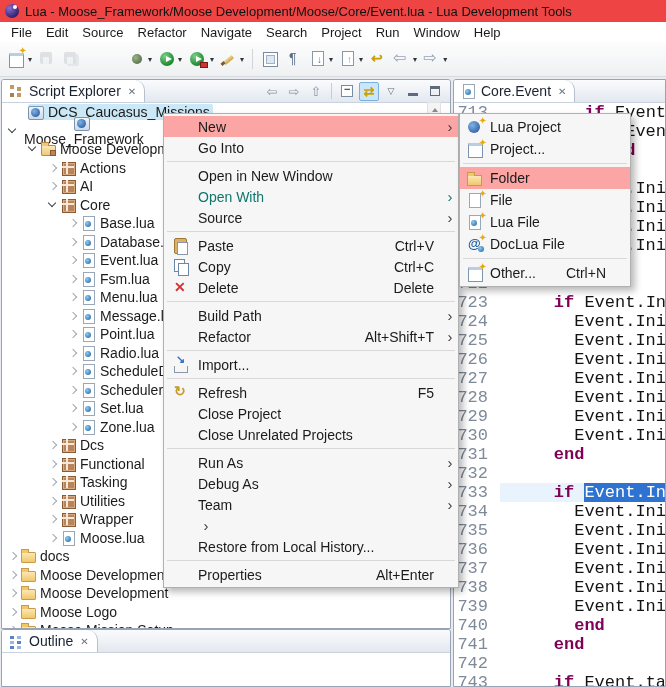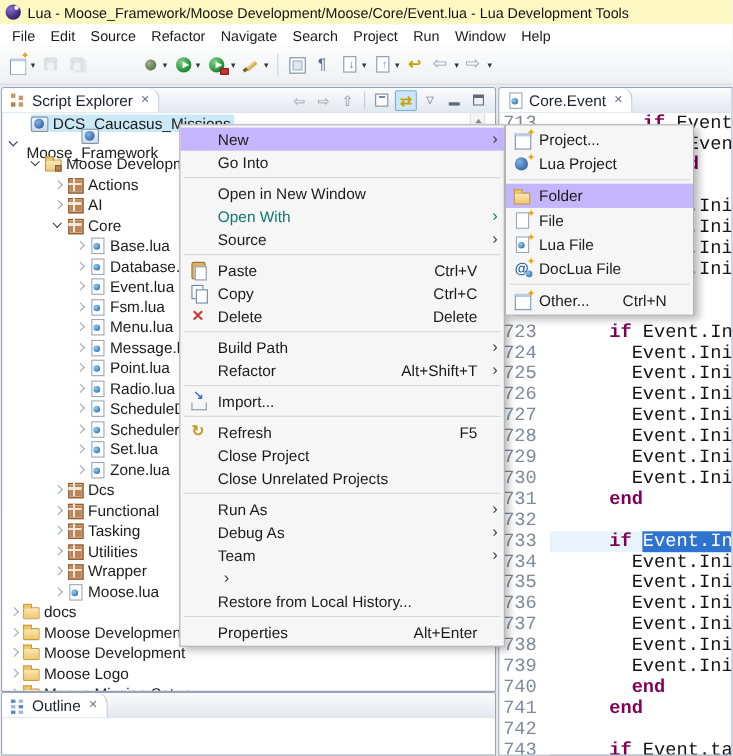--- a/index.html
+++ b/index.html
@@ -1,20 +1,20 @@
 <!DOCTYPE html>
 <html><head>
 <meta charset="utf-8">
 <style>
   * { margin:0; padding:0; box-sizing:border-box; }
   html,body { width:666px; height:687px; }
   body { position:relative; overflow:hidden; background:#e8ebf0; font-family:"Liberation Sans",sans-serif; color:#1b1b1b; }
 
   
-  .titlebar { position:absolute; left:0; top:0; width:666px; height:22px; background:#fef9c3; display:flex; align-items:center; padding-left:5px; font-size:13px; color:#111; }
+  .titlebar { position:absolute; left:0; top:0; width:666px; height:22px; background:#ef4444; display:flex; align-items:center; padding-left:5px; font-size:13px; color:#111; }
   .app-icon { width:14px; height:14px; border-radius:50%; background:radial-gradient(circle at 32% 30%, #8a6fd0, #3b2a7a 62%, #1c1450); margin-right:6px; flex:0 0 14px; position:relative; }
   .app-icon::after { content:""; position:absolute; left:8px; top:1px; width:4px; height:4px; border-radius:50%; background:#fff; }
   .menubar { position:absolute; left:0; top:22px; width:666px; height:20px; background:#fff; display:flex; align-items:center; font-size:13px; padding-left:4px; }
   .mb-item { padding:2px 7px; }
   .toolbar { position:absolute; left:0; top:42px; width:666px; height:35px; background:linear-gradient(#fdfdfd,#eef0f2); border-bottom:1px solid #d7dade; display:flex; align-items:center; padding-left:5px; }
   .tb-btn { display:inline-flex; align-items:center; height:24px; padding:0 2px; margin:0 1px; }
   .tb-btn.dis { opacity:.4; }
   .caret { font-size:8px; color:#333; margin-left:2px; }
   .tb-sep { width:1px; height:20px; background:#d0d3d8; margin:0 5px; }
   .tb-gap { width:42px; }
@@ -99,21 +99,21 @@
   .cline.cur .csrc { background:#e9f3fd; }
   .kw { color:#7f0055; font-weight:bold; }
   .sel { background:#2f73d0; color:#fff; }
 
   
   .menu { position:absolute; background:#f6f6f6; border:1px solid #b0b0b0; box-shadow:4px 4px 7px rgba(0,0,0,.28); padding:2px 0; z-index:100; font-size:14px; }
   .cmenu { left:163px; top:113px; width:296px; }
   .smenu { left:459px; top:113px; width:172px; z-index:101; }
   .mrow { height:21px; display:flex; align-items:center; }
   .smenu .mrow { height:22px; }
-  .mrow.hl { background:#c4b5fd; }
+  .mrow.hl { background:#fca5a5; }
   .mrow.mdis .mlabel, .mrow.mdis .marrow { color:#0f766e; }
   .msep { height:1px; background:#d8d8d8; margin:3px 3px; }
   .mic { flex:0 0 34px; display:flex; justify-content:center; position:relative; height:16px; }
   .smenu .mic { flex:0 0 30px; }
   .mlabel { flex:1; color:#1b1b1b; }
   .maccel { color:#1b1b1b; margin-right:8px; }
   .marrow { flex:0 0 16px; color:#3c3c3c; font-size:15px; line-height:1; text-align:center; }
   .mi { width:18px; height:16px; position:relative; }
   .mi-copy::before { content:""; position:absolute; left:2px; top:0; width:9px; height:11px; background:#fff; border:1px solid #6b87a8; }
   .mi-copy::after { content:""; position:absolute; left:6px; top:4px; width:9px; height:11px; background:#fff; border:1px solid #6b87a8; }
@@ -662,30 +662,30 @@
       <span class="mic"></span>
       <span class="mlabel">Properties</span>
       <span class="maccel">Alt+Enter</span>
       <span class="marrow"></span>
     </div>
   </div>
 
 <div class="menu smenu">
     <div class="mrow">
       <span class="mic">
+        <span class="mi mi-lua-project star"></span>
+      </span>
+      <span class="mlabel">Lua Project</span>
+      <span class="marrow"></span>
+    </div>
+    <div class="mrow">
+      <span class="mic">
         <span class="mi mi-project-new star"></span>
       </span>
       <span class="mlabel">Project...</span>
-      <span class="marrow"></span>
-    </div>
-    <div class="mrow">
-      <span class="mic">
-        <span class="mi mi-lua-project star"></span>
-      </span>
-      <span class="mlabel">Lua Project</span>
       <span class="marrow"></span>
     </div>
     <div class="msep"></div>
     <div class="mrow hl">
       <span class="mic">
         <span class="mi mi-folder-new star"></span>
       </span>
       <span class="mlabel">Folder</span>
       <span class="marrow"></span>
     </div>

